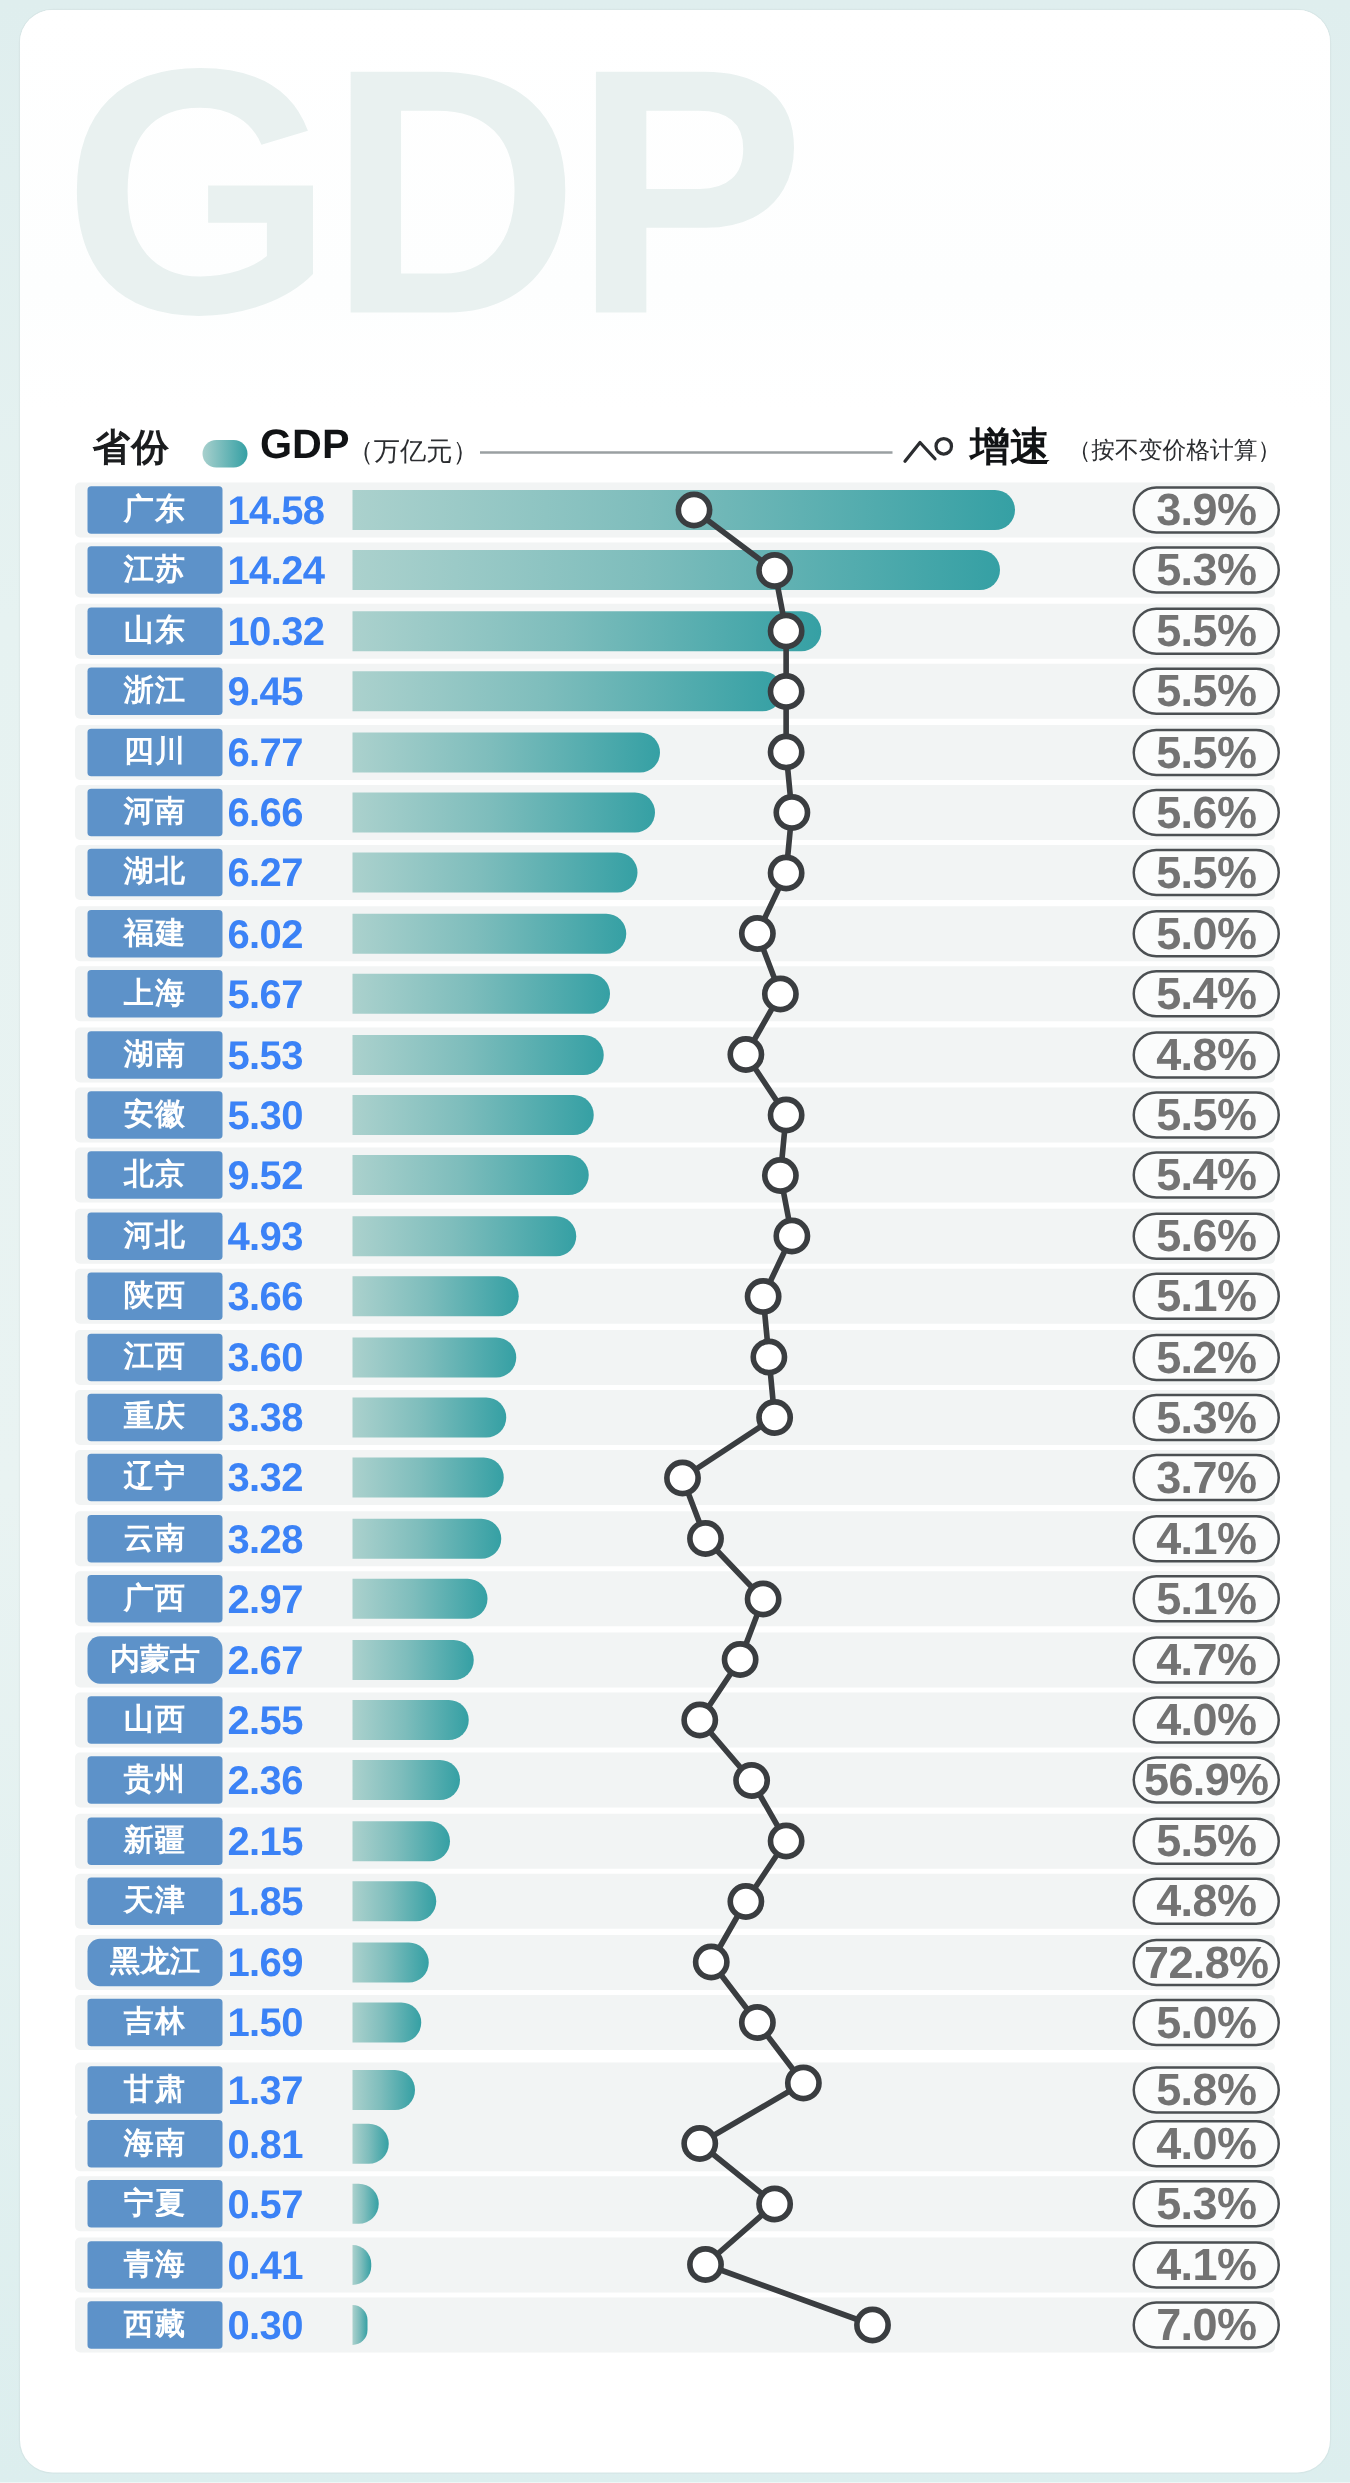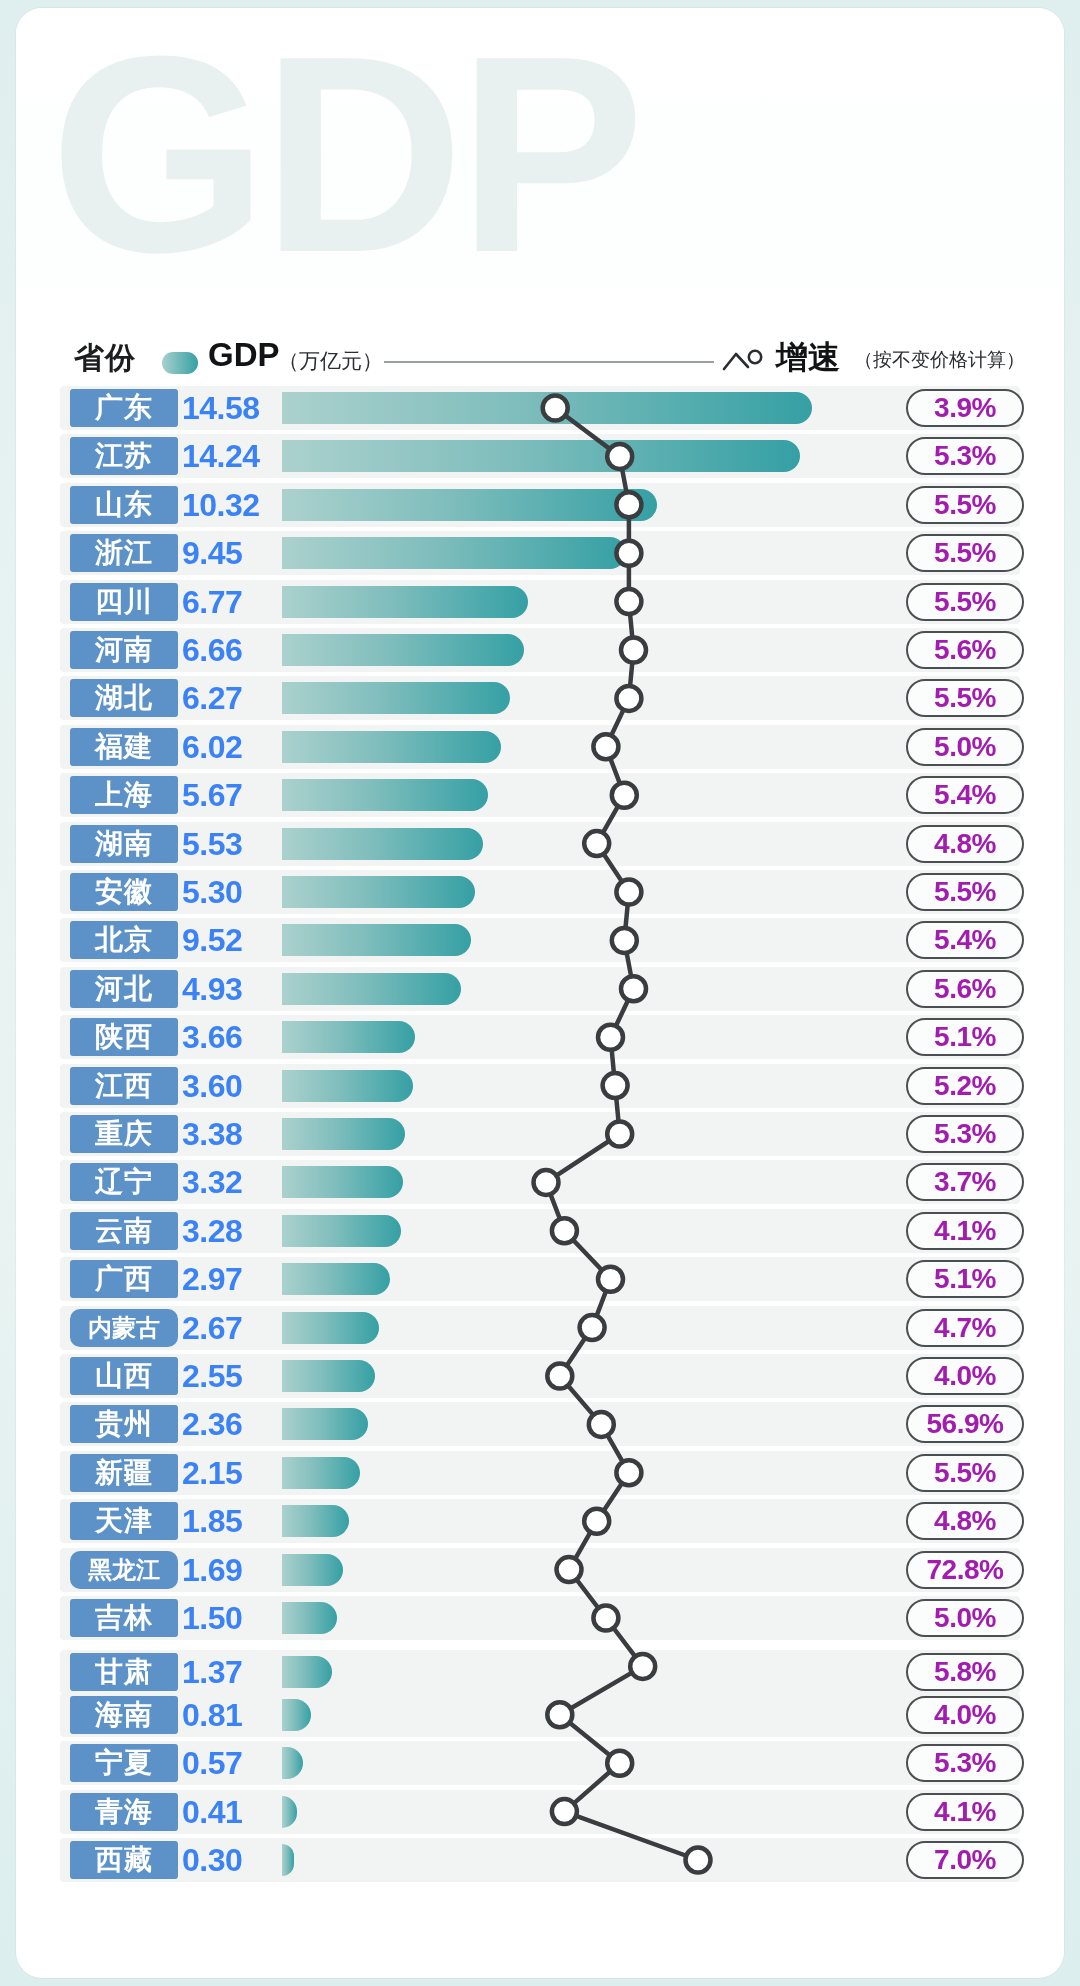--- a/index.html
+++ b/index.html
@@ -128,21 +128,21 @@
     background:#f2f4f4;
     border-radius:4px;
   }
   .prov-chip {
     position:absolute;
     left:54px; top:3px;
     width:108px; height:38px;
     background:#5d92c9;
     border-radius:3px;
     color:#ffffff;
-    font-size:28px;
+    font-size:24px;
     font-weight:bold;
     line-height:38px;
     text-align:center;
     letter-spacing:1px;
   }
   .prov-chip.narrow { font-size:24px; letter-spacing:0px;border-radius:10px; }
   .gdp-val {
     position:absolute;
     left:166px; top:2px;
     width:94px; height:40px;
@@ -161,22 +161,22 @@
     background:linear-gradient(90deg,#abd1cd 0%, #7ebdbc 45%, #35a0a4 100%);
   }
   .rate-pill {
     position:absolute;
     top:3px;
     left:890px;
     width:118px; height:38px;
     border:2px solid #4b4f52;
     border-radius:19px;
     background:#fbfcfc;
-    color:#a21caf;
-    font-size:28px;
+    color:#737373;
+    font-size:36px;
     font-weight:bold;
     line-height:34px;
     text-align:center;
     letter-spacing:-0.5px;
   }
   #line-layer {
     position:absolute;
     left:0; top:378px;
     width:1048px; height:1560px;
     pointer-events:none;

